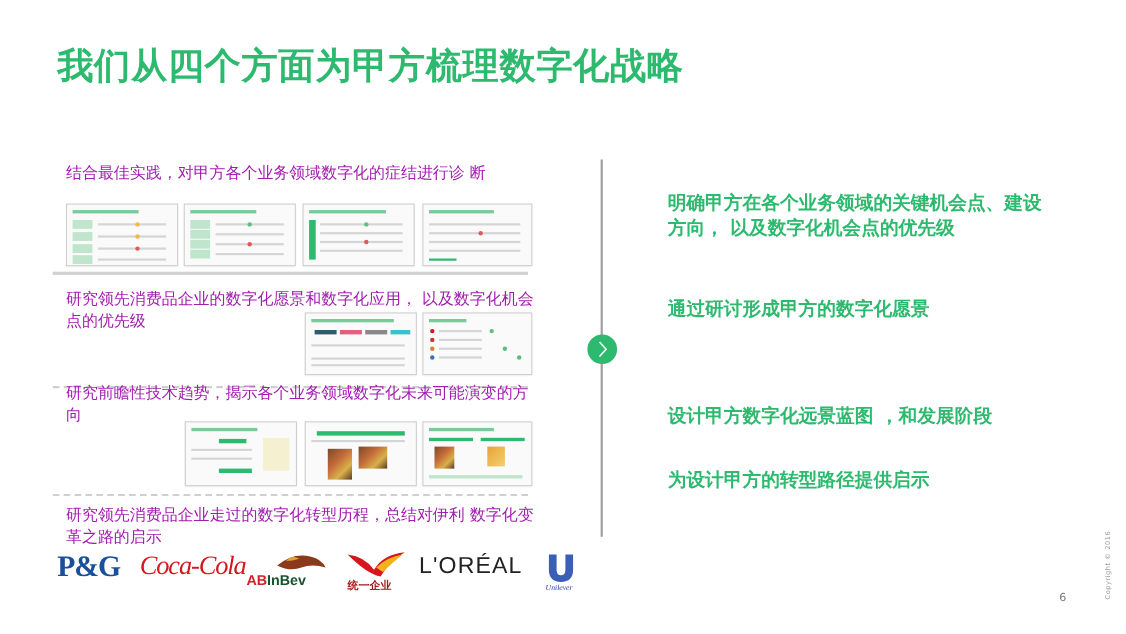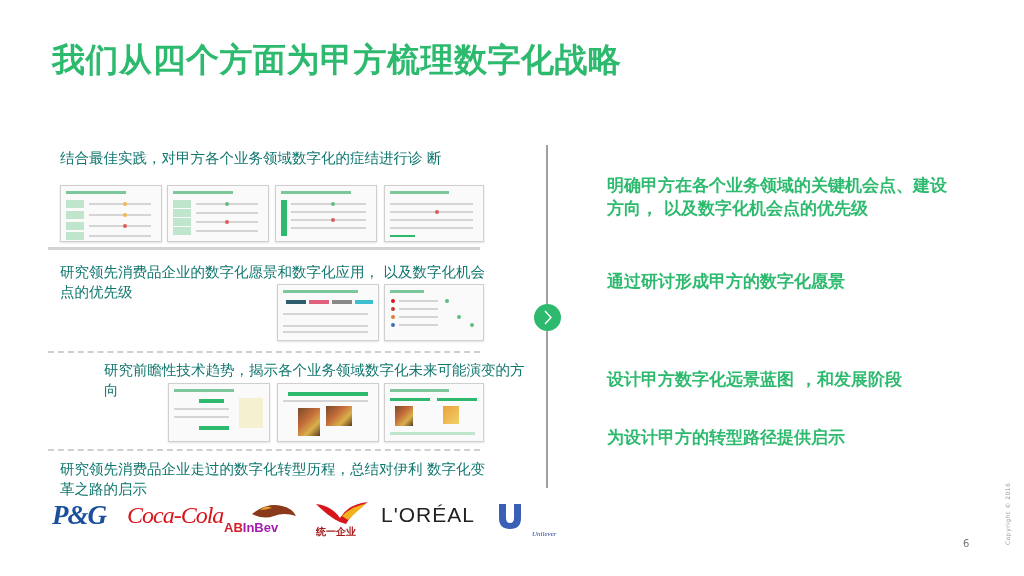--- a/index.html
+++ b/index.html
@@ -1,41 +1,41 @@
 <!DOCTYPE html>
 <html><head>
 <meta charset="utf-8">
 <style>
   html, body { margin:0; padding:0; }
   body { width:1024px; height:576px; background:#ffffff; position:relative; overflow:hidden;
          font-family:"DejaVu Sans", "Liberation Sans", sans-serif; }
   .title { position:absolute; left:52px; top:38px; font-size:33px; font-weight:bold; color:#2dba6e;
            letter-spacing:0.5px; white-space:nowrap; }
-  .section-text { position:absolute; left:60px; font-size:14.5px; color:#0f766e; line-height:20px; width:430px; }
+  .section-text { position:absolute; left:60px; font-size:14.5px; color:#a21caf; line-height:20px; width:430px; }
   .thumb { position:absolute; background:#fafafa; border:1px solid #cfcfcf; box-shadow:0 1px 2px rgba(0,0,0,0.12); overflow:hidden; }
   .thumb .t-head { position:absolute; left:5px; top:5px; width:60%; height:3px; background:#7cc89a; }
   .thumb .t-row { position:absolute; left:5px; right:10px; height:2px; background:#d5d5d5; }
   .thumb .t-green { position:absolute; left:5px; width:18px; height:8px; background:#bfe5cc; }
   .thumb .t-dot { position:absolute; width:4px; height:4px; border-radius:2px; background:#5cbf7e; }
   .thumb .t-bar { position:absolute; height:4px; }
   .thumb .t-photo { position:absolute; background:linear-gradient(135deg,#7a4a2a,#c46b3a 40%,#d9b04a 70%,#5b3a22); }
   .divider-solid { position:absolute; left:48px; top:247px; width:432px; height:3px; background:#d2d2d2; }
   .divider-dash { position:absolute; left:48px; width:432px; border-top:2px dashed #cfcfcf; }
   .vline { position:absolute; left:546px; top:145px; width:2px; height:343px; background:#a0a0a0; }
   .circle { position:absolute; left:534px; top:304px; width:27px; height:27px; border-radius:50%; background:#2dba6e; }
   .circle svg { position:absolute; left:0; top:0; }
   .point { position:absolute; left:607px; font-size:17px; font-weight:bold; color:#2dba6e; line-height:23px; width:345px; }
   .logo { position:absolute; }
-  .pg { font-family:"Liberation Serif", serif; font-weight:bold; font-style:italic; color:#1a4f9c; font-size:27px; letter-spacing:-1px; }
+  .pg { font-family:"Liberation Serif", serif; font-weight:bold; color:#1a4f9c; font-size:27px; letter-spacing:-1px; }
   .coke { font-family:"Liberation Serif", serif; font-style:italic; color:#d7151d; font-size:24px; letter-spacing:-1px; }
   .abi { font-family:"Liberation Sans", sans-serif; font-weight:bold; font-size:13px; color:#d3202b; }
-  .abi span { color:#a21caf; }
+  .abi span { color:#14532d; }
   .loreal { font-family:"Liberation Sans", sans-serif; font-size:21px; color:#222; letter-spacing:1px; }
   .tongyi { font-family:Liberation Sans, sans-serif; font-size:10px; color:#a31b1b; font-weight:bold; }
-  .unilever-txt { font-family:"Liberation Serif", serif; font-style:italic; font-size:7px; color:#1f3f9b;margin-left:36px; }
+  .unilever-txt { font-family:"Liberation Serif", serif; font-style:italic; font-size:7px; color:#1f3f9b; }
   .page-num { position:absolute; left:963px; top:538px; font-size:10px; color:#777; }
   .copyright { position:absolute; left:1004px; top:545px; transform:rotate(-90deg); transform-origin:left top;
                font-size:6px; color:#999; white-space:nowrap; letter-spacing:0.5px; }
 </style>
 </head>
 <body>
 
 <div class="title">我们从四个方面为甲方梳理数字化战略</div>
 
 <div class="section-text" style="top:148px;">结合最佳实践，对甲方各个业务领域数字化的症结进行诊 断</div>
@@ -107,21 +107,21 @@
   <div class="t-dot" style="left:6px;top:30px;background:#e07b39;"></div>
     <div class="t-row" style="left:14px;top:31px;right:45px;"></div>
   <div class="t-dot" style="left:6px;top:38px;background:#3e6fb5;"></div>
     <div class="t-row" style="left:14px;top:39px;right:45px;"></div>
   <div class="t-dot" style="left:60px;top:14px;"></div>
   <div class="t-dot" style="left:72px;top:30px;"></div>
   <div class="t-dot" style="left:85px;top:38px;"></div>
 </div>
 <div class="divider-dash" style="top:351px;"></div>
 
-<div class="section-text" style="top:360px;margin-left:44px;">研究前瞻性技术趋势，揭示各个业务领域数字化未来可能演变的方向</div>
+<div class="section-text" style="top:348px;">研究前瞻性技术趋势，揭示各个业务领域数字化未来可能演变的方向</div>
 <div class="thumb" style="left:168px; top:383px; width:100px; height:57px;">
   <div class="t-head"></div>
   <div class="t-bar" style="left:30px;top:15px;width:25px;background:#2dba6e;"></div>
   <div class="t-row" style="top:24px;right:40px;"></div>
   <div class="t-row" style="top:32px;right:40px;"></div>
   <div class="t-bar" style="left:30px;top:42px;width:30px;background:#2dba6e;"></div>
   <div class="t-bar" style="left:70px;top:14px;width:24px;height:30px;background:#f4f0d0;"></div>
 </div>
 <div class="thumb" style="left:277px; top:383px; width:100px; height:57px;">
   <div class="t-bar" style="left:10px;top:8px;width:80px;height:4px;background:#2dba6e;"></div>

